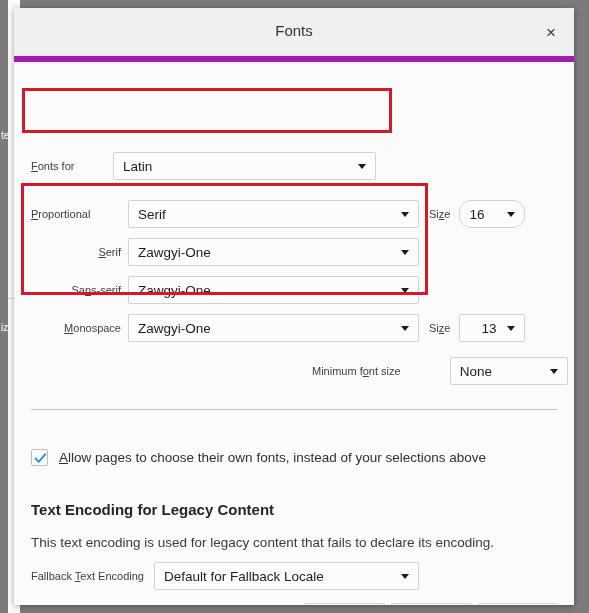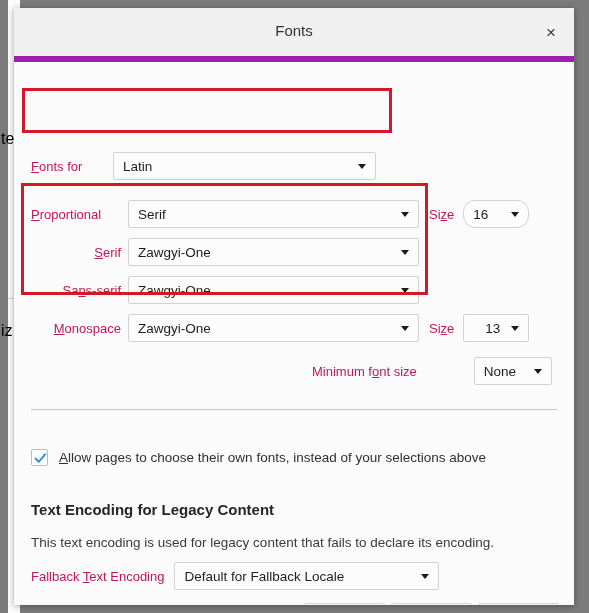--- a/index.html
+++ b/index.html
@@ -11,22 +11,22 @@
     font-family: "Liberation Sans", sans-serif;
     background: #7b7b7b;
     -webkit-font-smoothing: antialiased;
   }
 
   #stage { position: relative; width: 589px; height: 613px; }
 
   
   .bg-frag {
     position: absolute;
-    font-size: 16px;
-    color: #000000;
+    font-size: 10px;
+    color: #ffffff;
     white-space: nowrap;
     overflow: hidden;
     z-index: 0;
     text-align: center;
   }
   .bg-col {
     position: absolute;
     left: 8px; top: 0;
     width: 12px; height: 613px;
     background: #fbfbfb;
@@ -74,22 +74,22 @@
 
   .content { position: relative; padding: 0; }
 
   
   .row {
     position: absolute;
     display: flex;
     align-items: center;
   }
   .lbl {
-    font-size: 13px;
-    color: #be185d;
+    font-size: 11px;
+    color: #404040;
     white-space: nowrap;
   }
   .lbl.right { text-align: right; }
   .ak { text-decoration: underline; }
 
   
   .dd {
     position: relative;
     height: 28px;
     background: #fcfcfc;
@@ -247,21 +247,21 @@
         </div>
         <div class="lbl" style="margin-left:10px;"><span>Si</span><span class="ak">z</span><span>e</span></div>
         <div class="dd" style="width:66px; margin-left:9px;padding-left:12px;">
           <span class="val">13</span>
           <span class="arrow"></span>
         </div>
       </div>
 
       <div class="row" style="left:298px; top:295px;gap:37px;">
         <div class="lbl"><span>Minimum f</span><span class="ak">o</span><span>nt size</span></div>
-        <div class="dd" style="width:78px; margin-left:20px;">
+        <div class="dd" style="width:118px; margin-left:12px;">
           <span class="val">None</span>
           <span class="arrow"></span>
         </div>
       </div>
 
       <div class="divider" style="left:17px; top:347px; width:526px;"></div>
 
       <div class="cbrow" style="left:17px; top:387px;">
         <span class="cbox">
           <svg width="13" height="13" viewBox="0 0 13 13">

